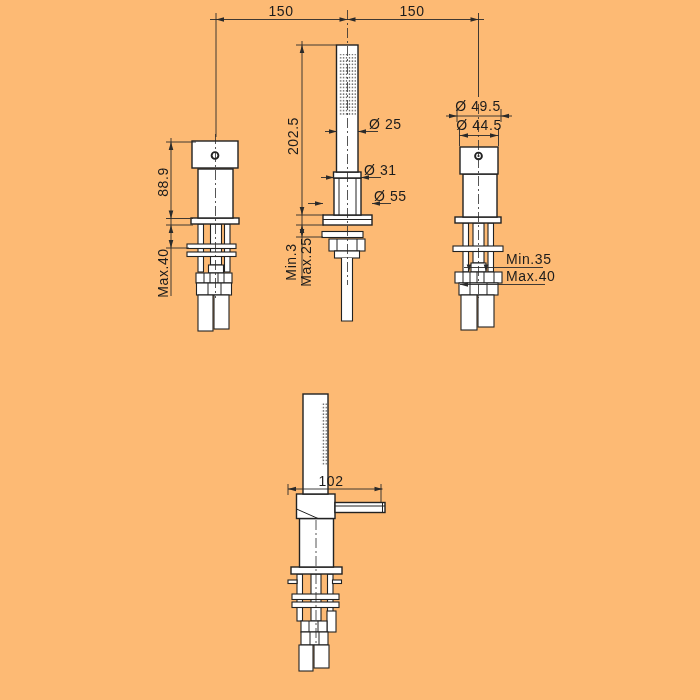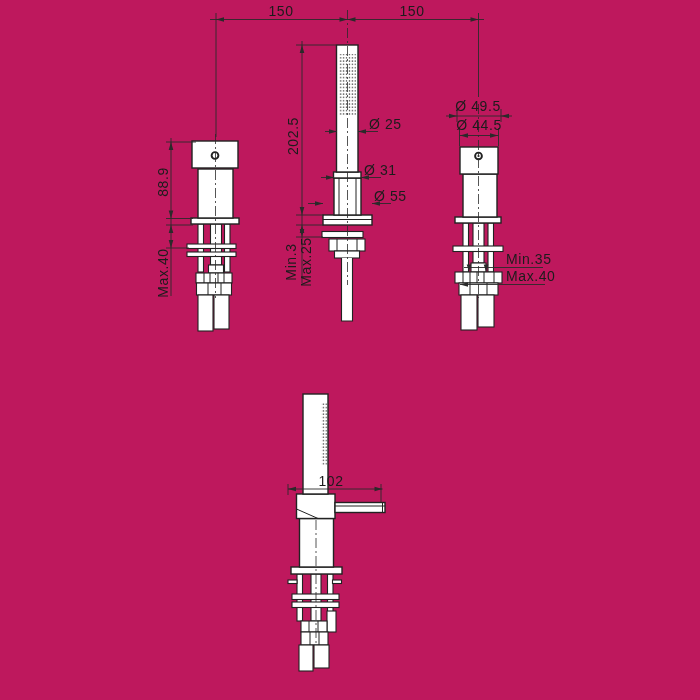--- a/index.html
+++ b/index.html
@@ -1,16 +1,16 @@
 <!DOCTYPE html>
 <html><head>
 <meta charset="utf-8">
 <style>
   html,body{margin:0;padding:0;background:#ffffff;}
-  .stage{position:relative;width:700px;height:700px;background:#be185d;overflow:hidden;}
+  .stage{position:relative;width:700px;height:700px;background:#fdba74;overflow:hidden;}
   svg{display:block;}
   
   .o  {fill:#ffffff;stroke:#222222;stroke-width:1.4;}
   .o2 {fill:#ffffff;stroke:#222222;stroke-width:1.1;}
   .th {stroke:#222222;stroke-width:1;fill:none;}
   .dim{stroke:#2a2a2a;stroke-width:0.9;fill:none;}
   .cl {stroke:#2a2a2a;stroke-width:0.8;fill:none;stroke-dasharray:10 3 2 3;}
   .ar {fill:#2a2a2a;stroke:none;}
   text{font-family:"Liberation Sans","DejaVu Sans",sans-serif;font-size:14px;fill:#1c1c1c;letter-spacing:0.6px;}
   .tm {text-anchor:middle;}

